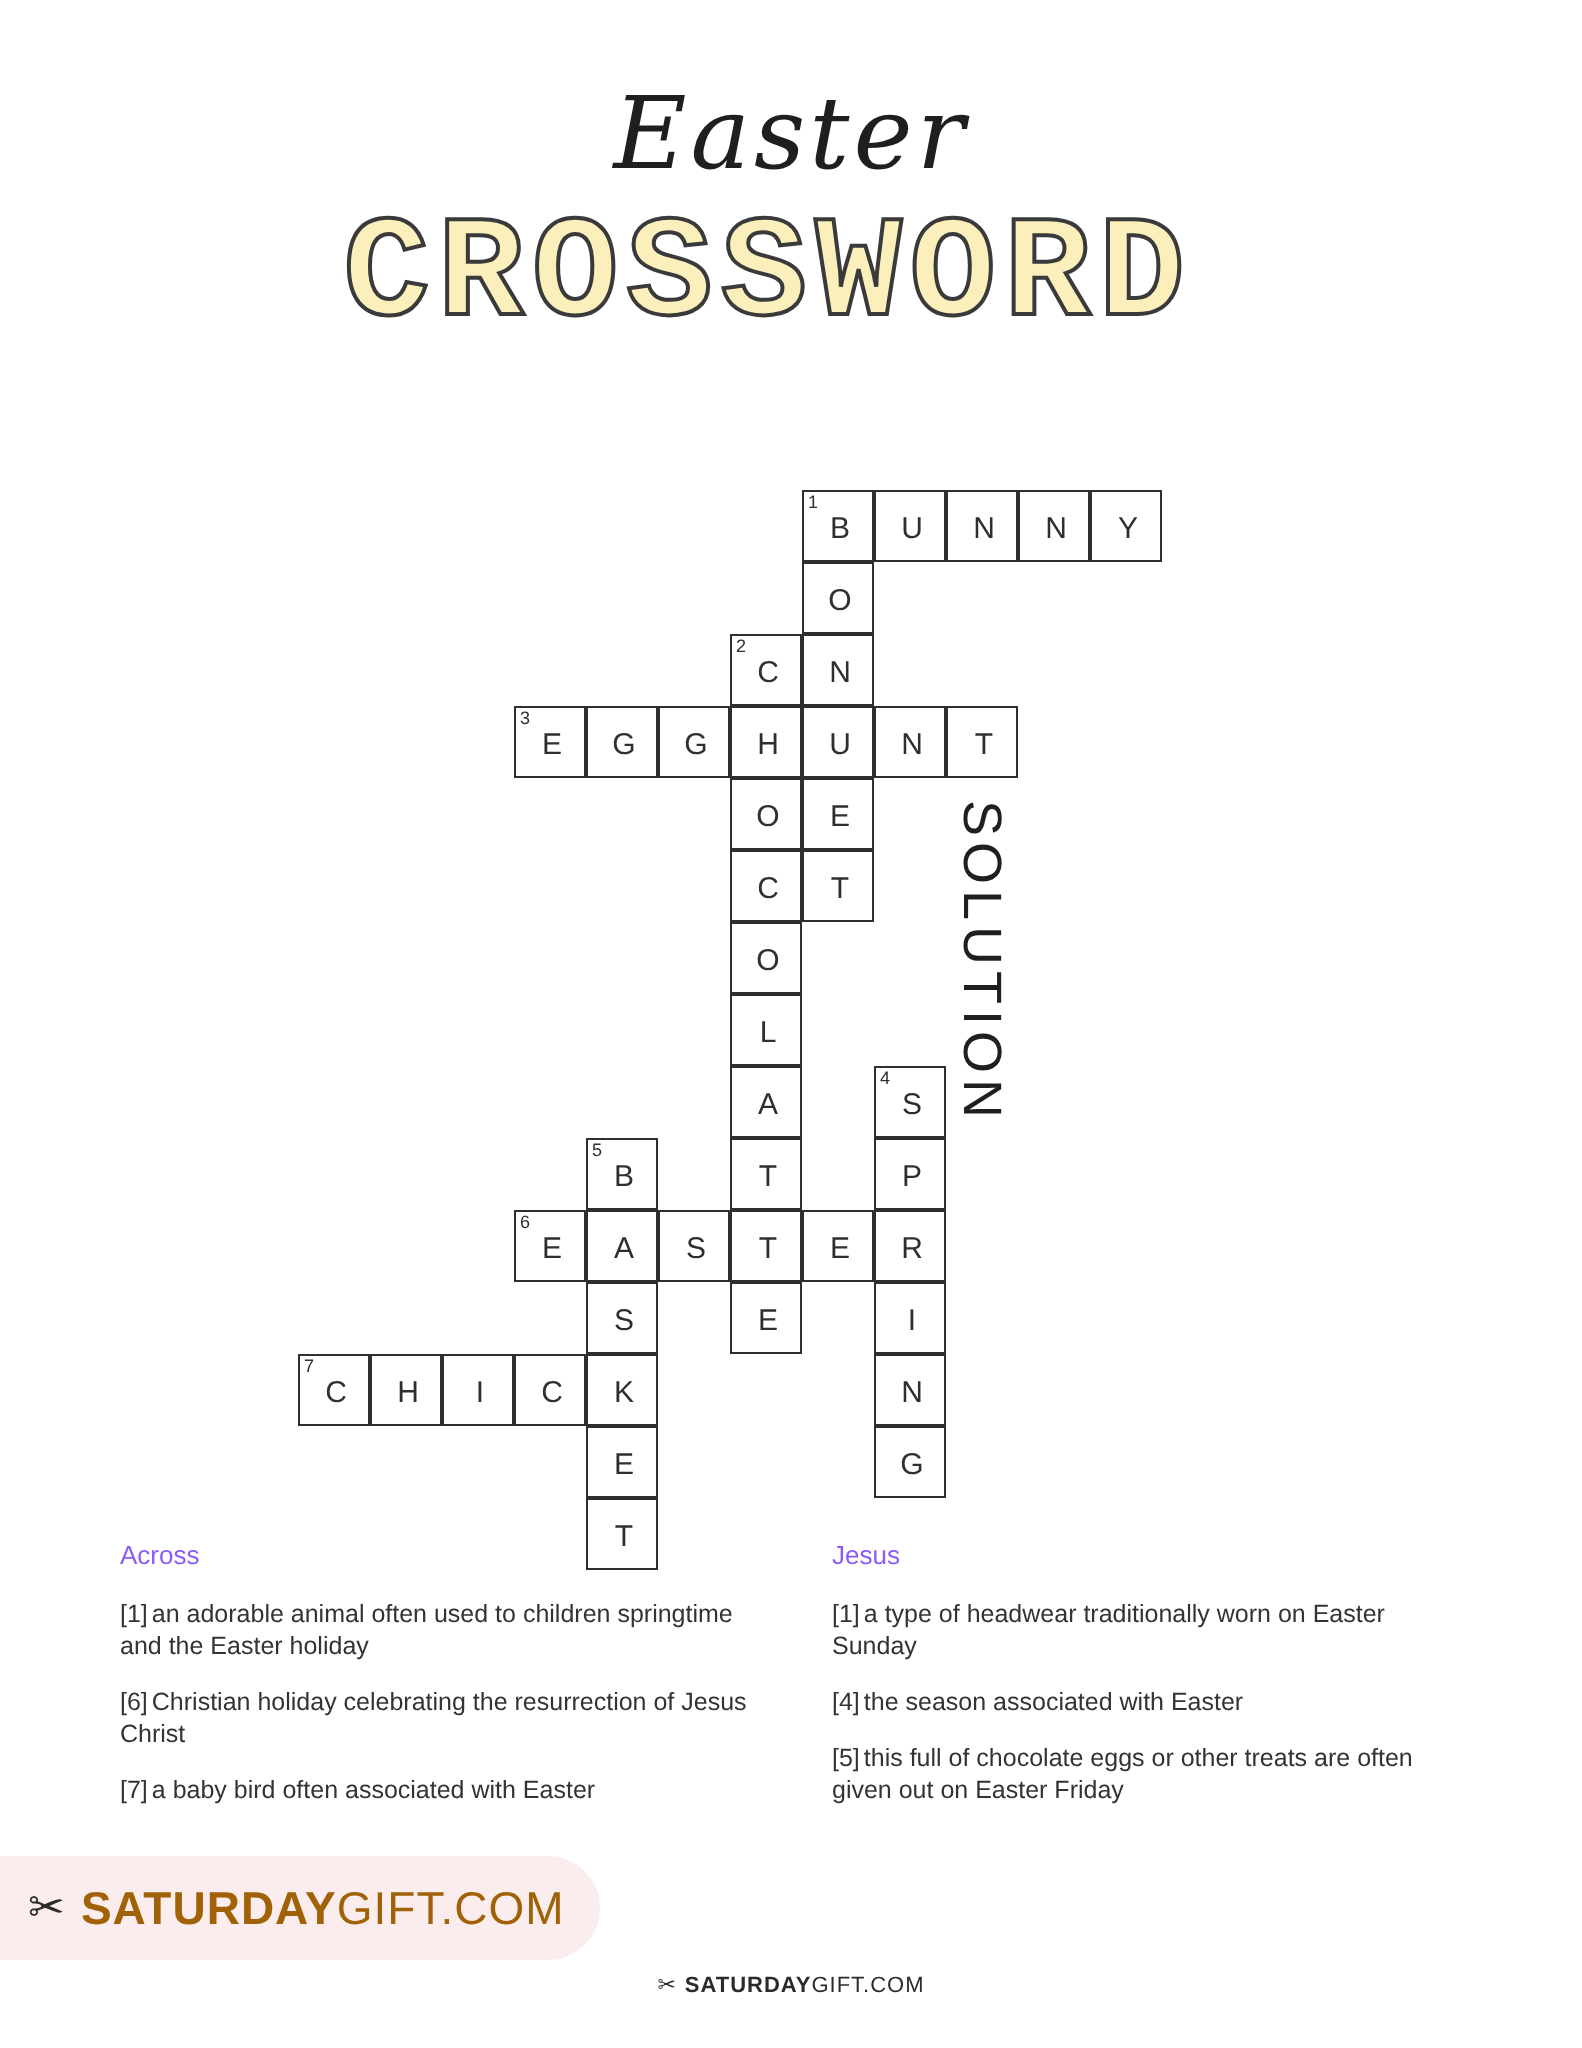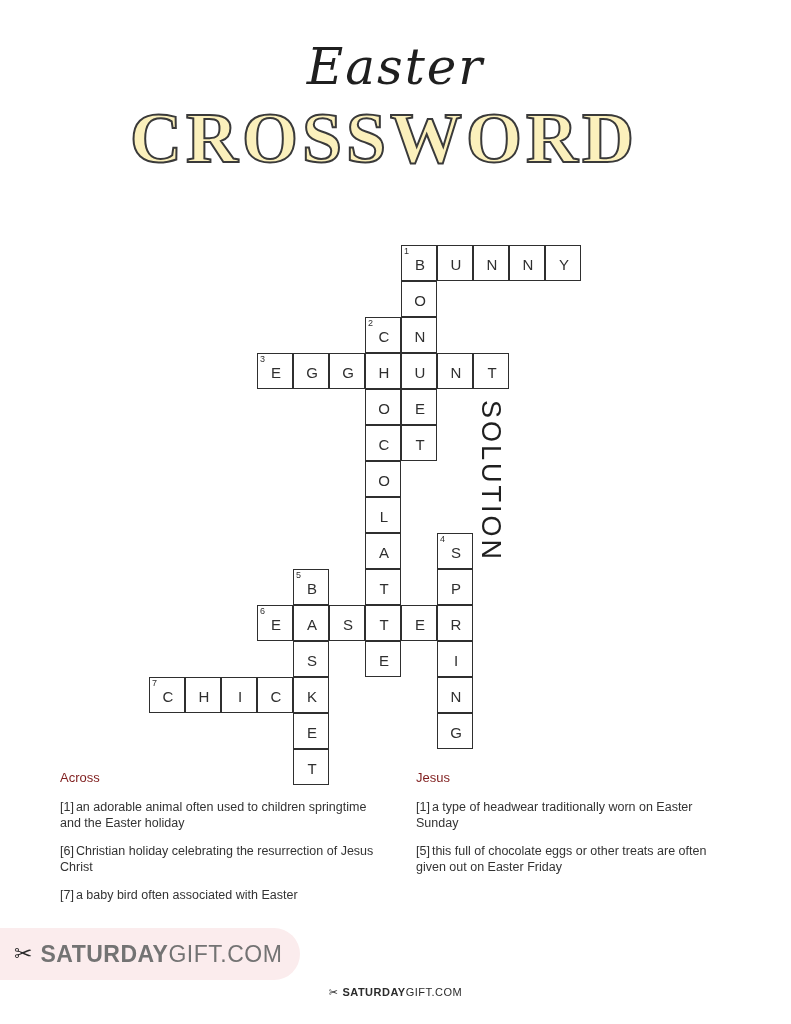--- a/index.html
+++ b/index.html
@@ -28,21 +28,21 @@
     font-size: 50px;
     letter-spacing: 2px;
     color: #1f1f1f;
   }
   .title-main {
     position: absolute;
     top: 102px;
     left: 0;
     width: 768px;
     text-align: center;
-    font-family: Liberation Serif, serif;
+    font-family: Liberation Mono, monospace;
     font-weight: bold;
     font-size: 72px;
     letter-spacing: 4px;
     color: #fbf0bc;
     -webkit-text-stroke: 2px #3a3a3a;
     line-height: 1;
   }
 
   
   .solution-label {
@@ -105,21 +105,21 @@
   }
   .clue-col {
     position: absolute;
     top: 0;
     width: 320px;
   }
   .clue-col.across { left: 60px; }
   .clue-col.down { left: 416px; }
   .clue-head {
     font-size: 13px;
-    color: #7f1d1d;
+    color: #8b5cf6;
     margin-bottom: 14px;
     font-family: "Liberation Sans", sans-serif;
   }
   .clue-item {
     font-size: 12.5px;
     line-height: 16px;
     color: #333;
     margin-bottom: 12px;
     font-family: "Liberation Sans", sans-serif;
   }
@@ -140,21 +140,21 @@
   .brand-badge .mark {
     margin-left: 14px;
     margin-right: 8px;
     font-size: 22px;
     color: #2b2b2b;
     line-height: 1;
   }
   .brand-badge .brand-text {
     font-size: 23px;
     letter-spacing: 0.5px;
-    color: #737373;
+    color: #a16207;
     font-family: "Liberation Sans", sans-serif;
   }
   .brand-badge .brand-text b { font-weight: bold; }
   .brand-badge .brand-text .light { font-weight: normal; }
 
   .footer-brand {
     position: absolute;
     top: 986px;
     left: 0;
     width: 791px;
@@ -328,20 +328,23 @@
       <span class="cnum">[7]</span><span>a baby bird often associated with Easter</span>
     </div>
   </div>
 
   <div class="clue-col down">
     <div class="clue-head">Jesus</div>
     <div class="clue-item">
       <span class="cnum">[1]</span><span>a type of headwear traditionally worn on Easter Sunday</span>
     </div>
     <div class="clue-item">
+      <span class="cnum">[4]</span><span>the season associated with Easter</span>
+    </div>
+    <div class="clue-item">
       <span class="cnum">[5]</span><span>this full of chocolate eggs or other treats are often given out on Easter Friday</span>
     </div>
   </div>
 </div>
 
 <div class="brand-badge">
   <span class="mark">✂</span>
   <span class="brand-text"><b>SATURDAY</b><span class="light">GIFT.COM</span></span>
 </div>
 

